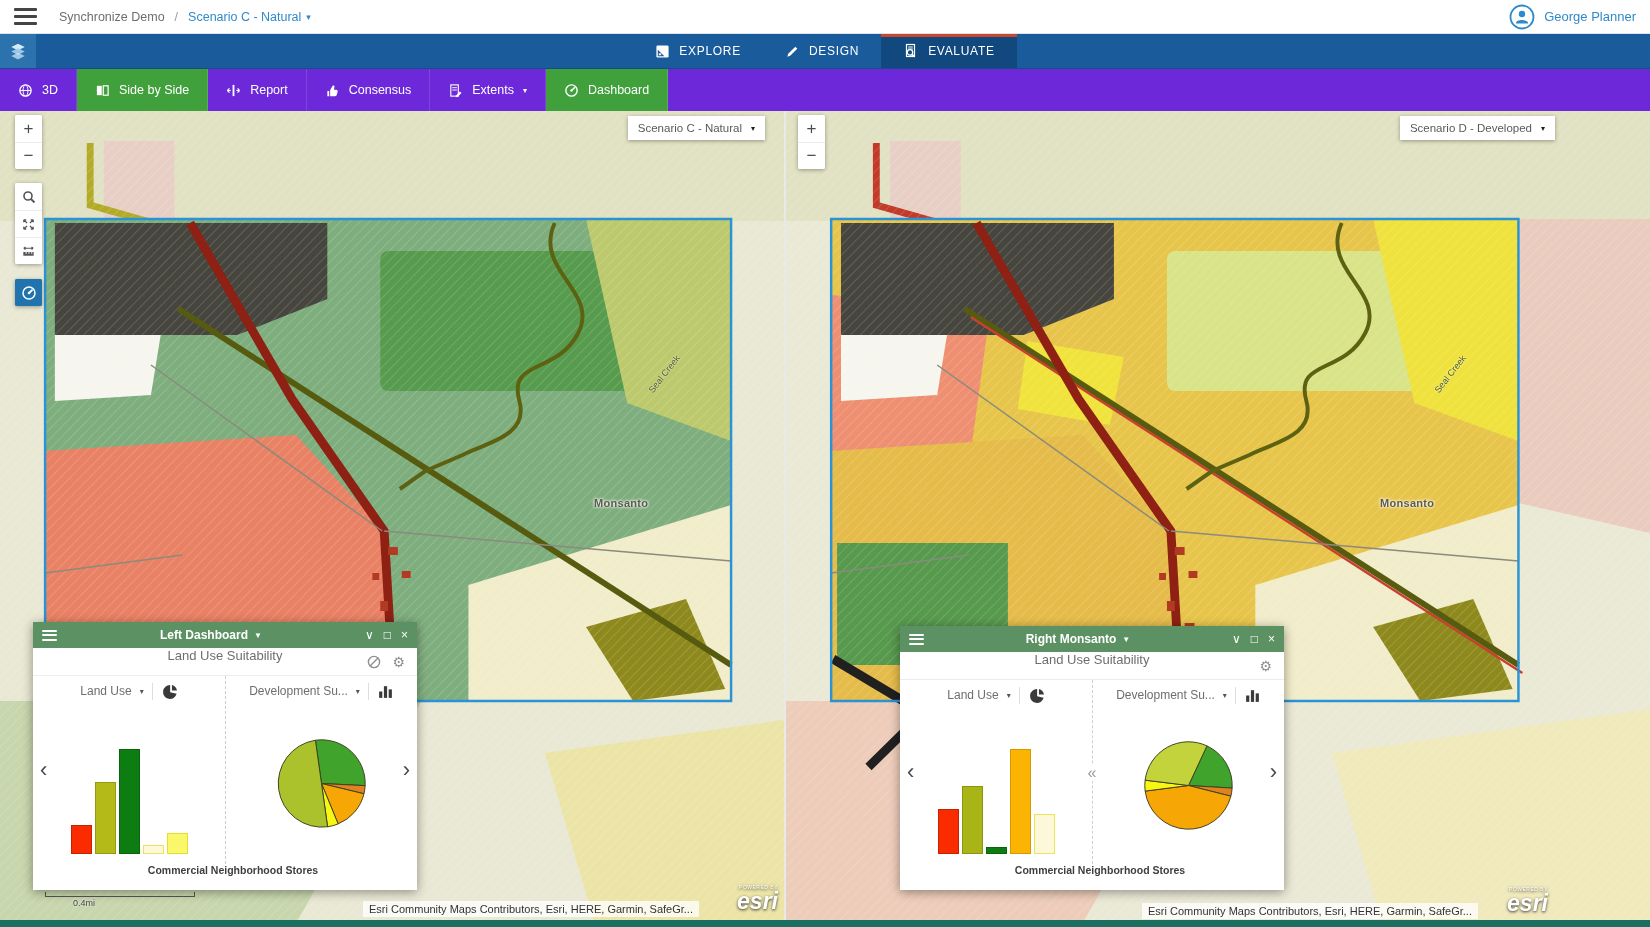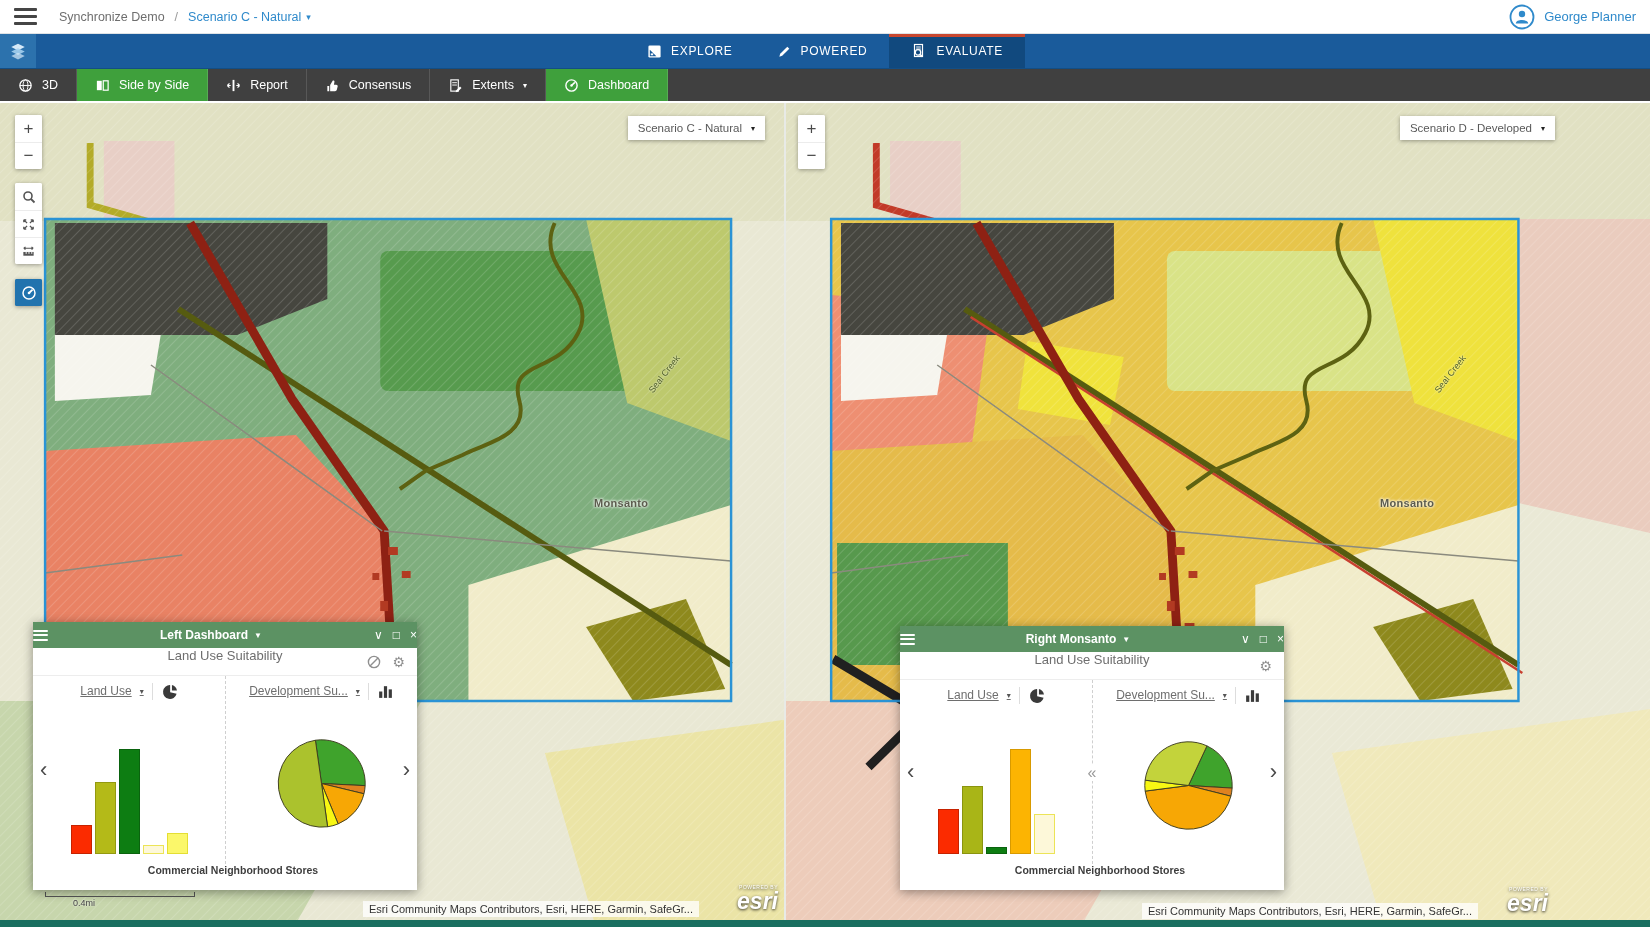--- a/index.html
+++ b/index.html
@@ -19,21 +19,21 @@
 
   
   .navbar{height:34px;background:#1a5b9b;display:flex;align-items:stretch;position:relative;z-index:39;}
   .layers-tile{width:36px;background:#2c72ad;display:flex;align-items:center;justify-content:center;cursor:pointer;}
   .tabs{display:flex;margin:0 auto;}
   .tab{display:flex;align-items:center;gap:9px;padding:0 22px;color:#fff;font-size:12px;letter-spacing:.7px;cursor:pointer;}
   .tab.active{background:#11497e;box-shadow:inset 0 3px 0 #c9472f;}
   .nav-balance{width:36px;}
 
   
-  .toolbar{height:33px;background:#404040;border-top:1px solid #134e85;display:flex;align-items:stretch;position:relative;z-index:38;}
+  .toolbar{height:43px;background:#6d28d9;border-top:1px solid #134e85;display:flex;align-items:stretch;position:relative;z-index:38;}
   .tbtn{display:flex;align-items:center;gap:9px;padding:0 18px;background:transparent;border:none;border-right:1px solid rgba(255,255,255,.13);color:#fff;font-size:12.5px;font-family:inherit;cursor:pointer;}
   .tbtn.green{background:#3fa03c;}
   .tcaret{font-size:8px;}
   .tspacer{flex:1;}
   .sync{display:flex;align-items:center;gap:10px;padding-right:16px;color:#c8dcee;font-size:11.5px;}
   .switch{width:38px;height:17px;border-radius:9px;background:#45ad49;position:relative;cursor:pointer;}
   .switch .knob{position:absolute;left:2px;top:2px;width:13px;height:13px;border-radius:50%;background:#fff;}
 
   
   .maps{position:absolute;top:103px;left:0;width:1650px;height:824px;background:#ddd;}
@@ -57,35 +57,35 @@
   .sline{width:150px;height:5px;border:1px solid #555;border-top:none;margin:1px 0;}
   .skm{margin-left:62px;}
   .smi{margin-left:28px;}
   .attr{position:absolute;background:rgba(255,255,255,.78);color:#333;font-size:11px;padding:2px 6px;white-space:nowrap;}
   .esri{position:absolute;color:#fff;font-weight:bold;font-style:italic;font-size:23px;line-height:1;text-shadow:0 1px 3px rgba(0,0,0,.8);text-align:right;}
   .esri .pb{display:block;font-size:5px;font-style:normal;font-weight:normal;letter-spacing:.5px;}
   .bottom-strip{position:absolute;left:0;bottom:0;width:1650px;height:7px;background:#1a6f60;z-index:30;}
 
   
   .dash{position:absolute;width:384px;background:#fff;box-shadow:0 2px 10px rgba(0,0,0,.4);display:flex;flex-direction:column;z-index:20;}
-  .dash-head{height:26px;background:#5c9263;display:flex;align-items:center;padding:0 0;color:#fff;flex:none;}
+  .dash-head{height:26px;background:#5c9263;display:flex;align-items:center;padding:0 9px;color:#fff;flex:none;}
   .dburger{display:flex;flex-direction:column;gap:2.5px;cursor:pointer;width:15px;}
   .dburger i{display:block;height:2px;background:#fff;border-radius:1px;}
   .dash-title{flex:1;text-align:center;font-size:12px;font-weight:bold;cursor:pointer;display:flex;justify-content:center;align-items:center;gap:6px;}
   .dcaret{font-size:8px;}
   .dash-winbtns{display:flex;gap:10px;font-size:12px;}
   .dash-winbtns span{cursor:pointer;}
   .dash-sub{height:28px;display:flex;align-items:flex-start;justify-content:center;border-bottom:1px solid #ededed;color:#6e6e6e;position:relative;flex:none;}
   .dash-sub-title{font-size:13px;}
   .subicons{position:absolute;right:12px;top:0;height:28px;display:flex;align-items:center;gap:10px;color:#8f8f8f;}
   .gear{font-size:14px;cursor:pointer;font-family:"DejaVu Sans",sans-serif;}
   .dash-widgets{flex:1;display:flex;position:relative;}
   .widget{width:50%;display:flex;flex-direction:column;align-items:center;}
   .widget + .widget{border-left:1px dashed #cfcfcf;}
-  .w-head{height:30px;display:flex;align-items:center;gap:8px;color:#6e6e6e;font-size:12px;flex:none;text-decoration:underline;}
+  .w-head{height:30px;display:flex;align-items:center;gap:8px;color:#6e6e6e;font-size:12px;flex:none;}
   .wcaret{font-size:8px;color:#555;}
   .vdiv{width:1px;height:17px;background:#ddd;display:inline-block;}
   .w-chart{flex:1;display:flex;align-items:flex-end;justify-content:center;gap:3px;padding-bottom:10px;width:100%;}
   .w-chart.pie{align-items:center;padding-bottom:4px;}
   .bar{width:21px;border:1px solid;}
   .w-chart.pie svg{width:95px;height:95px;}
   .car{position:absolute;top:44%;color:#4a4a4a;font-size:22px;line-height:1;cursor:pointer;}
   .car.left{left:7px;}
   .car.right{right:7px;}
   .car.mid{left:50%;transform:translateX(-50%);top:46%;background:#fff;padding:0 3px;color:#9a9a9a;font-size:16px;}
@@ -191,21 +191,21 @@
           </svg>
       </span>
       <span>EXPLORE</span>
     </div>
     <div class="tab">
       <span class="icon">
         <svg width="15" height="15" viewBox="0 0 16 16">
             <path d="M2.5,13.5 l.9,-3 7.6,-7.6 2.1,2.1 -7.6,7.6 Z" fill="#fff"></path>
           </svg>
       </span>
-      <span>POWERED</span>
+      <span>DESIGN</span>
     </div>
     <div class="tab active">
       <span class="icon">
         <svg width="16" height="16" viewBox="0 0 16 16">
             <rect x="3.5" y="1.5" width="8" height="12" fill="none" stroke="#fff" stroke-width="1.2"></rect>
             <line x1="5.2" y1="4" x2="9.8" y2="4" stroke="#fff" stroke-width="1"></line>
             <line x1="5.2" y1="6" x2="9.8" y2="6" stroke="#fff" stroke-width="1"></line>
             <circle cx="7" cy="9.4" r="2.7" fill="#11497e" stroke="#fff" stroke-width="1.3"></circle>
             <line x1="9" y1="11.4" x2="11.2" y2="13.6" stroke="#fff" stroke-width="1.6"></line>
           </svg>

